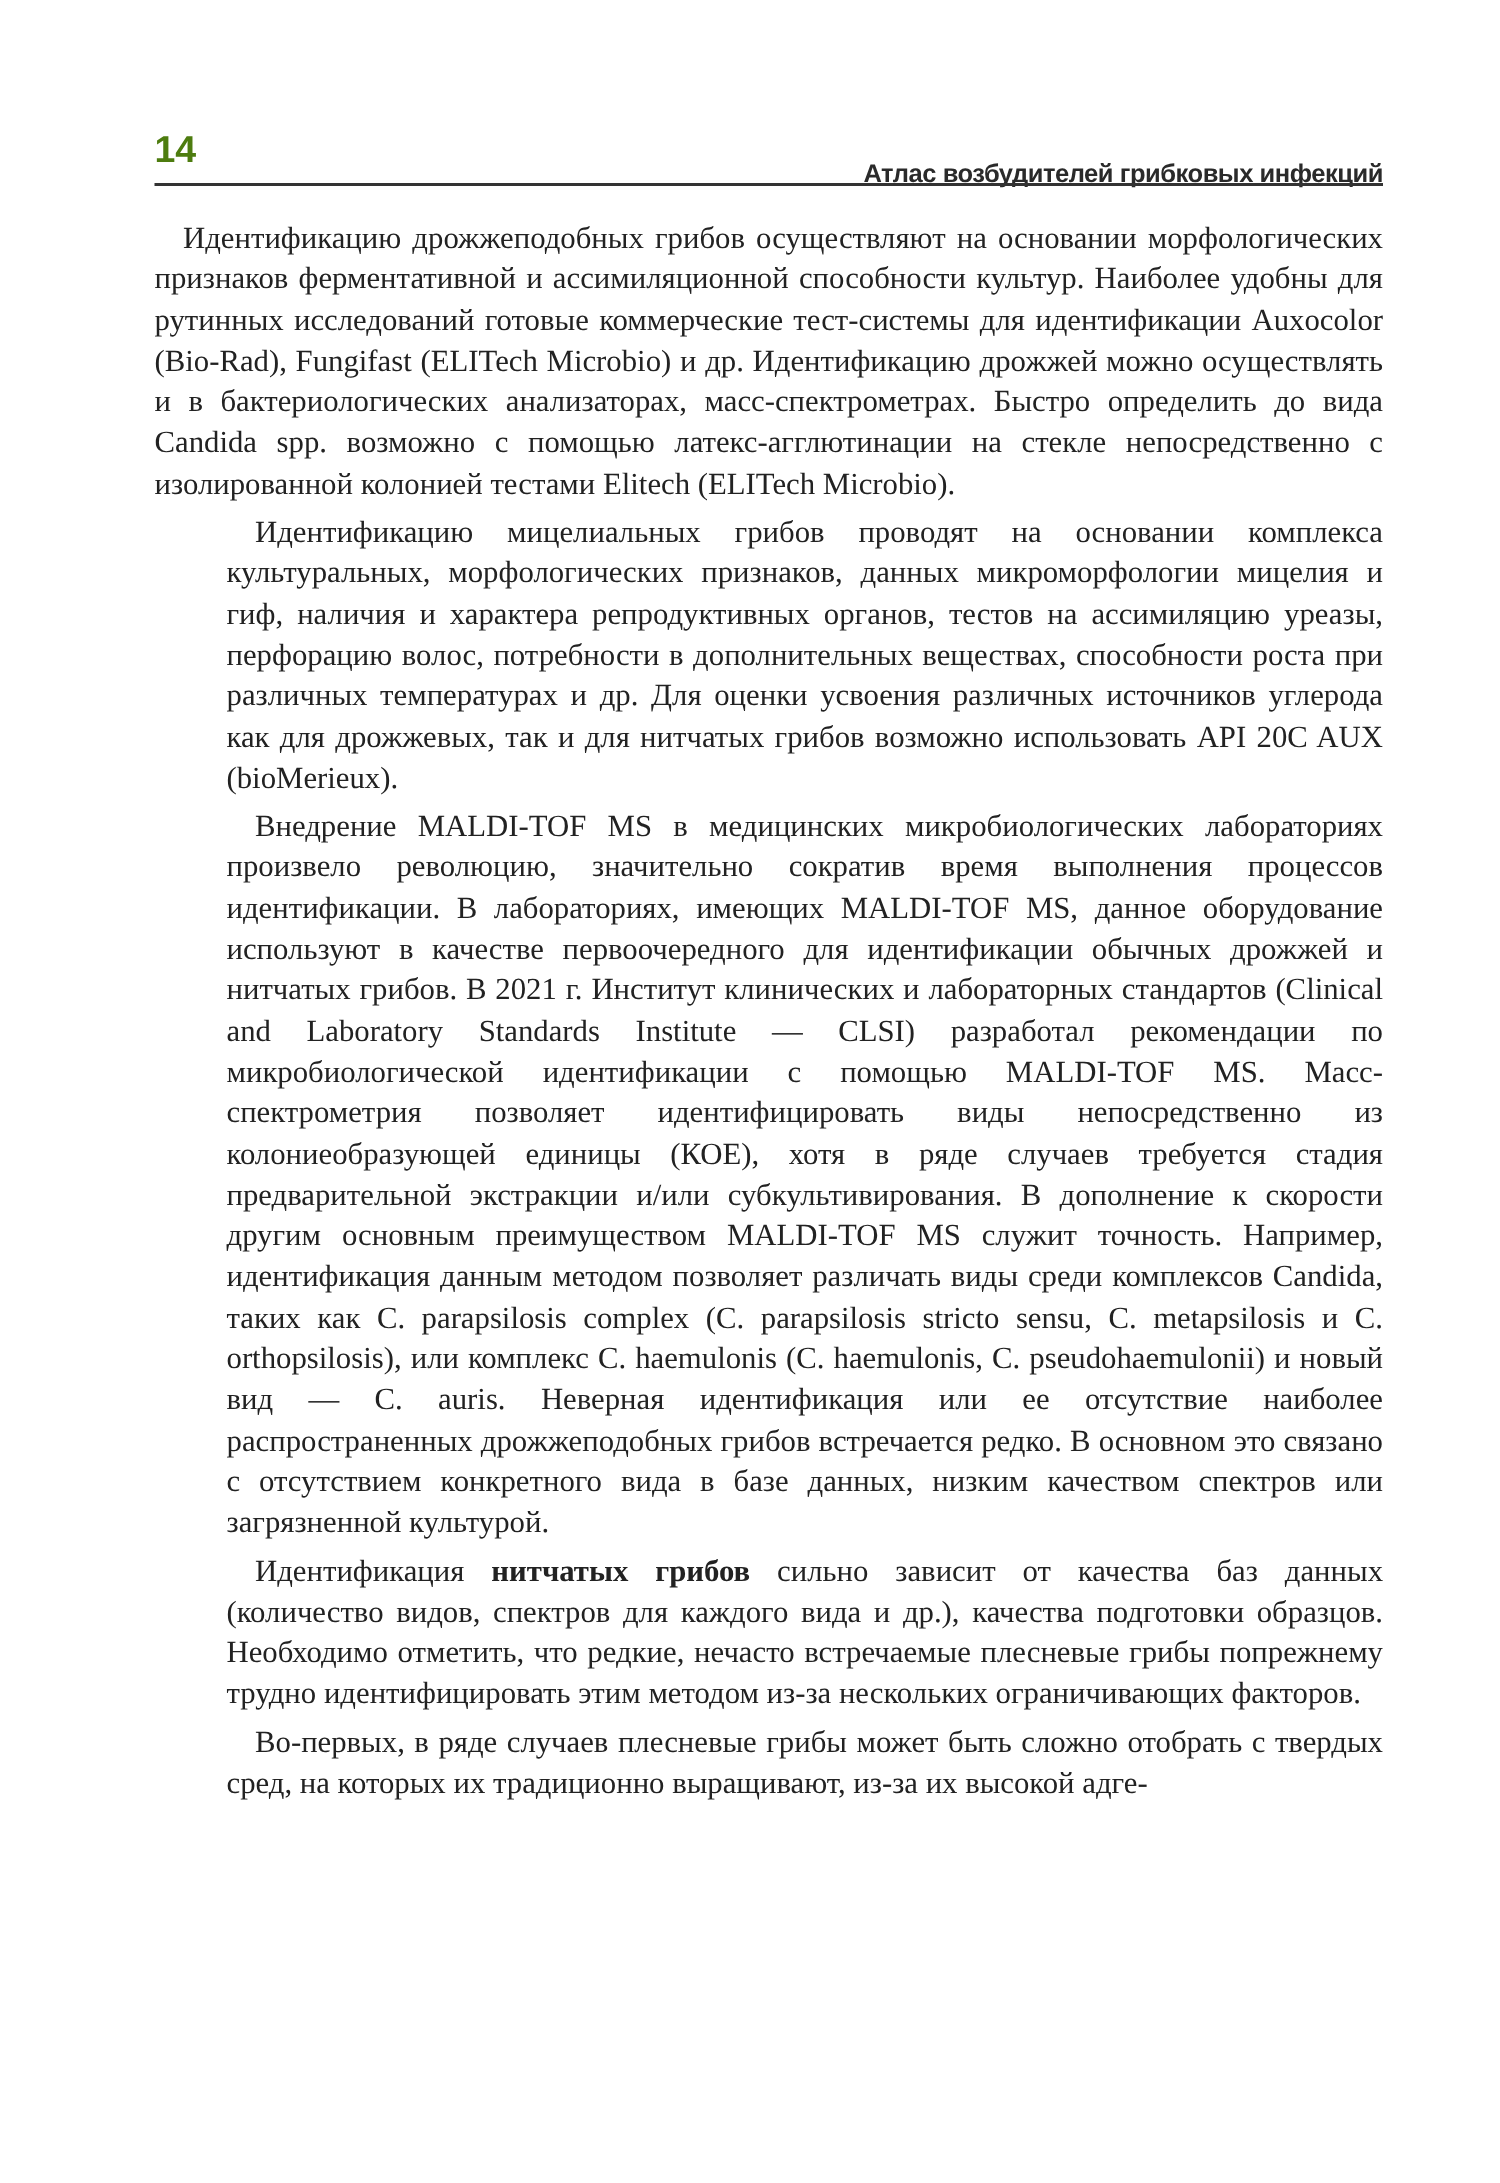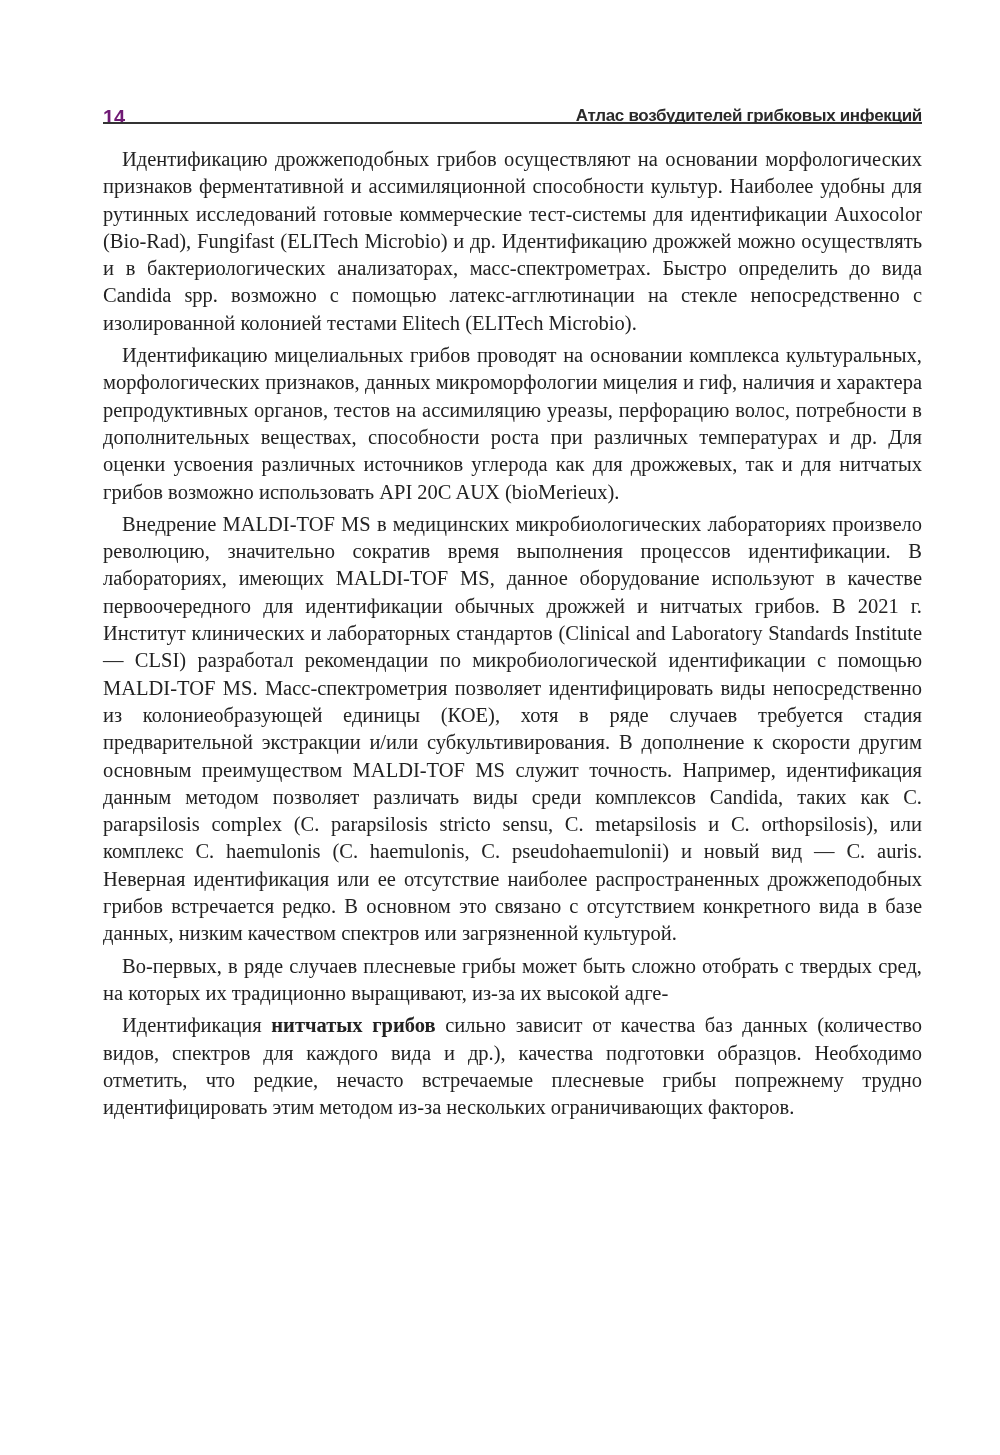--- a/index.html
+++ b/index.html
@@ -1,23 +1,23 @@
 <!DOCTYPE html>
 <html><head>
 <meta charset="utf-8">
 <style>
   html, body { margin: 0; padding: 0; background: #ffffff; }
   body { width: 1000px; height: 1455px; position: relative; overflow: hidden; color: #1e1e1e; }
   .header { position: absolute; left: 103px; top: 82px; width: 819px; height: 40px; }
-  .page-num { position: absolute; left: 0; top: 4px; font-family: "Liberation Sans", sans-serif; font-size: 20px; font-weight: bold; color: #701a75; margin-top: 20px; }
+  .page-num { position: absolute; left: 0; top: 4px; font-family: "Liberation Sans", sans-serif; font-size: 25px; font-weight: bold; color: #4d7c0f; }
   .running-title { position: absolute; right: 0; top: 24px; font-family: "Liberation Sans", sans-serif; font-size: 17px; font-weight: bold; color: #2a2a2a; letter-spacing: -0.3px; }
   .rule { position: absolute; left: 103px; top: 122px; width: 819px; height: 2px; background: #333; }
   .body-text { position: absolute; left: 103px; top: 146px; width: 819px; font-family: "Liberation Serif", serif; font-size: 20.5px; line-height: 27.3px; color: #222; }
   .body-text p { margin: 0; text-align: justify; text-indent: 19px; }
-  .body-text p + p { margin-top: 5px; }
+  .body-text p + p { margin-top: 5px; margin-left: 48px; }
   .section-heading { margin: 32px 0 22px 0; font-family: "Liberation Sans", sans-serif; font-weight: bold; font-size: 27.5px; line-height: 34px; text-align: center; color: #1a1a1a; letter-spacing: -0.2px; }
   .it { }
   .b { font-weight: bold; }
 </style>
 </head>
 <body>
 
 <div class="header">
   <span class="page-num">14</span>
   <span class="running-title">Атлас возбудителей грибковых инфекций</span>
@@ -30,18 +30,18 @@
   </p>
   <p>
     <span>Идентификацию мицелиальных грибов проводят на основании комплекса культуральных, морфологических признаков, данных микроморфологии мицелия и гиф, наличия и характера репродуктивных органов, тестов на ассимиляцию уреазы, перфорацию волос, потребности в дополнительных веществах, способности роста при различных температурах и др. Для оценки усвоения различных источников углерода как для дрожжевых, так и для нитчатых грибов возможно использовать API 20C AUX (bioMerieux).</span>
   </p>
 
 
   <p>
     <span>Внедрение MALDI-TOF MS в медицинских микробиологических лабораториях произвело революцию, значительно сократив время выполнения процессов идентификации. В лабораториях, имеющих MALDI-TOF MS, данное оборудование используют в качестве первоочередного для идентификации обычных дрожжей и нитчатых грибов. В 2021 г. Институт клинических и лабораторных стандартов (Clinical and Laboratory Standards Institute — CLSI) разработал рекомендации по микробиологической идентификации с помощью MALDI-TOF MS. Масс-спектрометрия позволяет идентифицировать виды непосредственно из колониеобразующей единицы (КОЕ), хотя в ряде случаев требуется стадия предварительной экстракции и/или субкультивирования. В дополнение к скорости другим основным преимуществом MALDI-TOF MS служит точность. Например, идентификация данным методом позволяет различать виды среди комплексов </span><span class="it">Candida</span><span>, таких как </span><span class="it">C. parapsilosis complex</span><span> (</span><span class="it">C. parapsilosis stricto sensu</span><span>, </span><span class="it">C. metapsilosis</span><span> и </span><span class="it">C. orthopsilosis</span><span>), или комплекс </span><span class="it">C. haemulonis</span><span> (</span><span class="it">C. haemulonis</span><span>, </span><span class="it">C. pseudohaemulonii</span><span>) и новый вид — </span><span class="it">C. auris</span><span>. Неверная идентификация или ее отсутствие наиболее распространенных дрожжеподобных грибов встречается редко. В основном это связано с отсутствием конкретного вида в базе данных, низким качеством спектров или загрязненной культурой.</span>
   </p>
   <p>
-    <span>Во-первых, в ряде случаев плесневые грибы может быть сложно отобрать с твердых сред, на которых их традиционно выращивают, из-за их высокой адге-</span>
+    <span>Идентификация </span><span class="b">нитчатых грибов</span><span> сильно зависит от качества баз данных (количество видов, спектров для каждого вида и др.), качества подготовки образцов. Необходимо отметить, что редкие, нечасто встречаемые плесневые грибы попрежнему трудно идентифицировать этим методом из-за нескольких ограничивающих факторов.</span>
   </p>
   <p>
-    <span>Идентификация </span><span class="b">нитчатых грибов</span><span> сильно зависит от качества баз данных (количество видов, спектров для каждого вида и др.), качества подготовки образцов. Необходимо отметить, что редкие, нечасто встречаемые плесневые грибы попрежнему трудно идентифицировать этим методом из-за нескольких ограничивающих факторов.</span>
+    <span>Во-первых, в ряде случаев плесневые грибы может быть сложно отобрать с твердых сред, на которых их традиционно выращивают, из-за их высокой адге-</span>
   </p>
 </div>
 
 </body></html>

